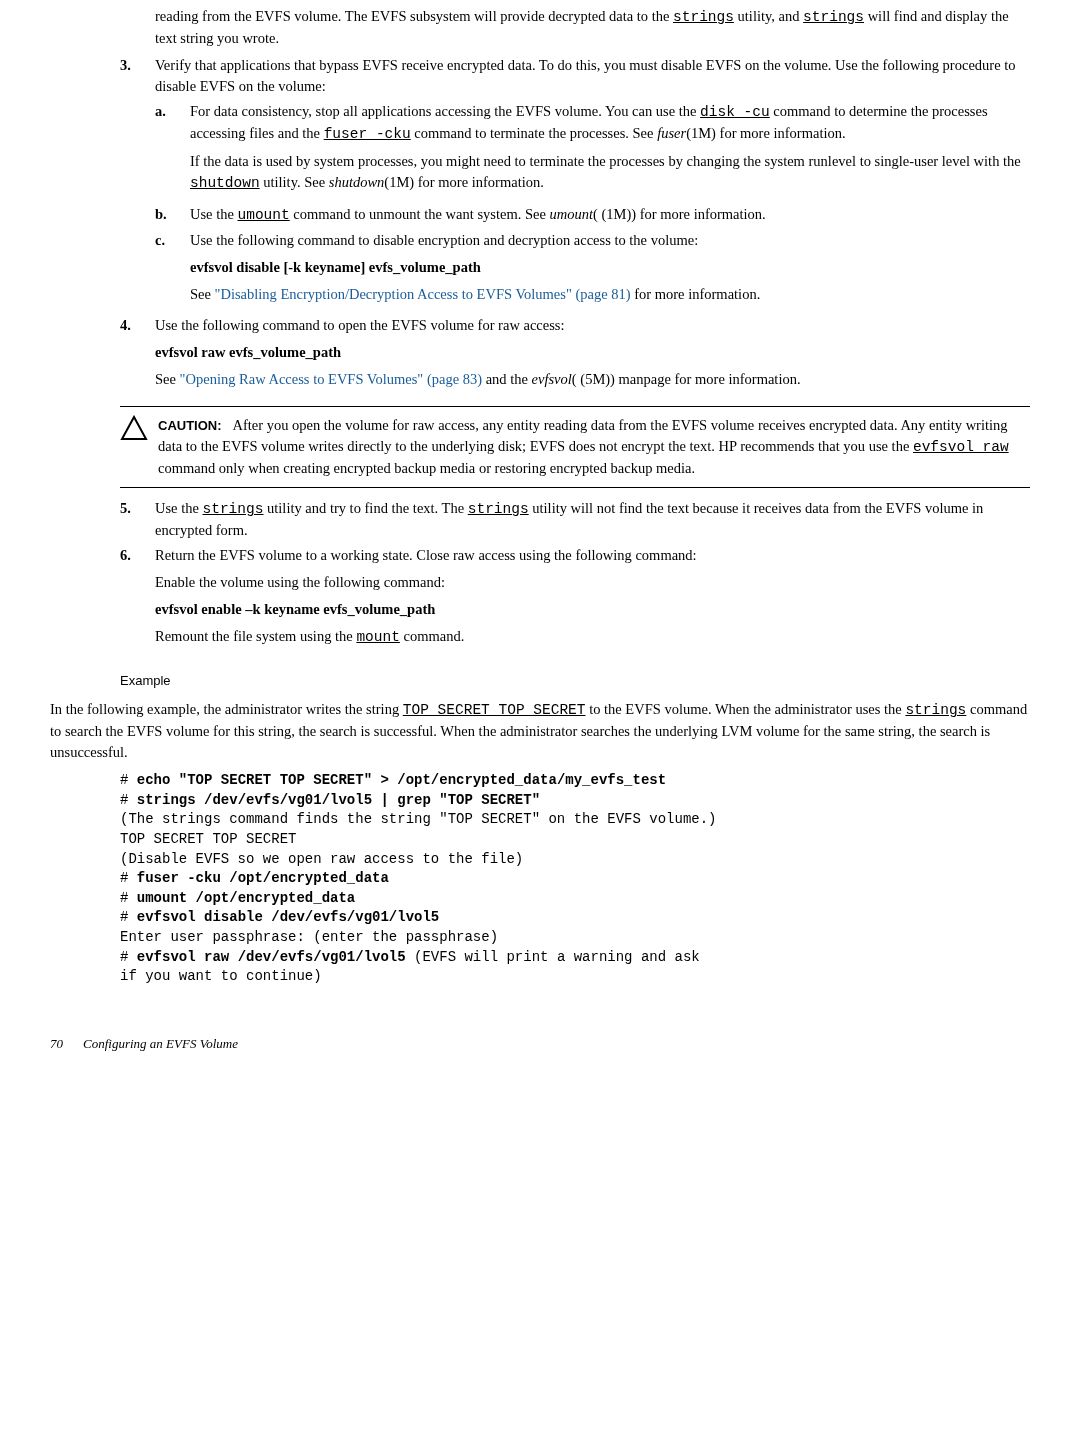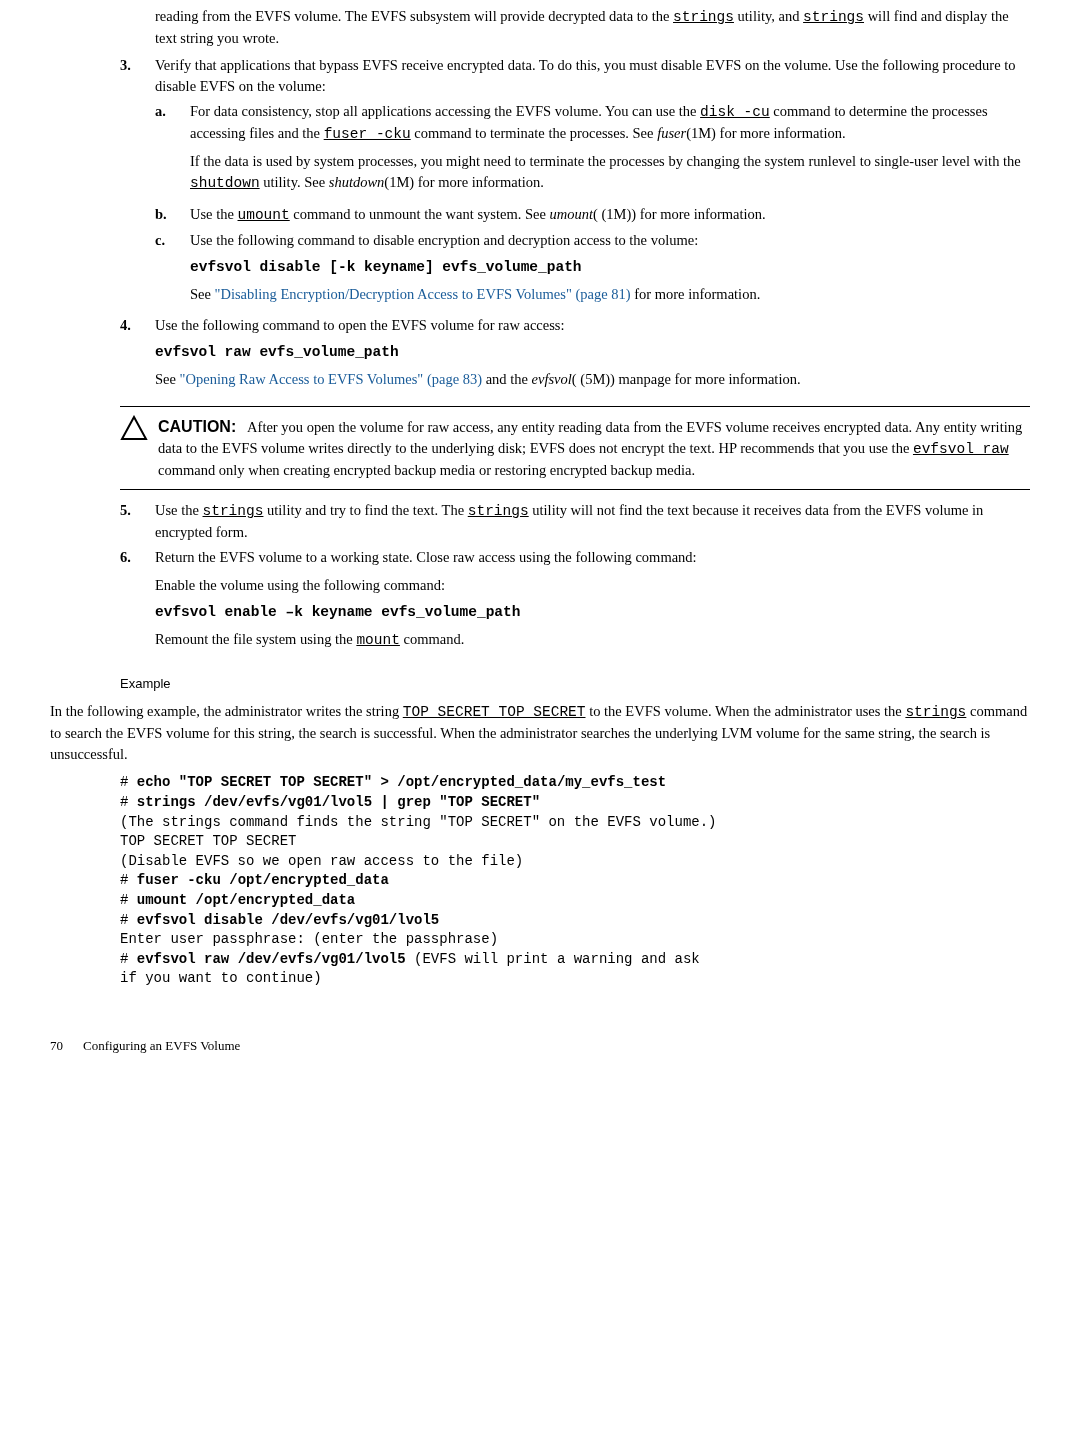--- a/index.html
+++ b/index.html
@@ -15,55 +15,56 @@
   .page {
     padding: 0 50px 20px 50px;
   }
   .indent-1 { margin-left: 70px; }
   .indent-2 { margin-left: 105px; }
   .list-row { display: flex; margin-bottom: 4px; }
   .list-marker { flex: 0 0 35px; font-weight: bold; }
   .list-marker-sub { flex: 0 0 35px; font-weight: bold; }
   .list-content { flex: 1; }
   code, .mono { font-family: 'Courier New', Courier, monospace; text-decoration: underline; }
-  .bold-mono { font-family: Liberation Mono, monospace; font-weight: bold; }
+  .bold-mono { font-family: Liberation Serif, serif; font-weight: bold; }
   .italic { font-style: italic; }
   a.link { color: #1a5c99; text-decoration: none; }
   .caution-block {
     border-top: 1px solid #000;
     border-bottom: 1px solid #000;
     margin: 10px 0 10px 70px;
     padding: 8px 0;
     display: flex;
     gap: 10px;
   }
   .caution-icon {
     flex: 0 0 28px;
     font-size: 28px;
     line-height: 1;
   }
   .caution-text { flex: 1; }
-  .caution-label { font-family: Arial, Helvetica, sans-serif; font-weight: bold; font-size: 16px; }
+  .caution-label { font-family: Arial, Helvetica, sans-serif; font-weight: bold; font-size: 13px; }
   .section-label {
     font-family: Arial, Helvetica, sans-serif;
     font-size: 13px;
     margin: 18px 0 8px 70px;
   }
   .code-block {
     font-family: 'Courier New', Courier, monospace;
     white-space: pre;
     margin: 8px 0 8px 70px;
     font-size: 14px;
     line-height: 1.4;
   }
   .footer {
     margin-top: 20px;
     font-size: 13px;
     font-family: Georgia, serif;
     padding-left: 50px;
+    font-style: italic;
   }
   .footer-num { margin-right: 20px; }
   p { margin: 6px 0; }
   .para-indent { }
 </style>
 </head>
 <body>
 
 <div class="page">
 

